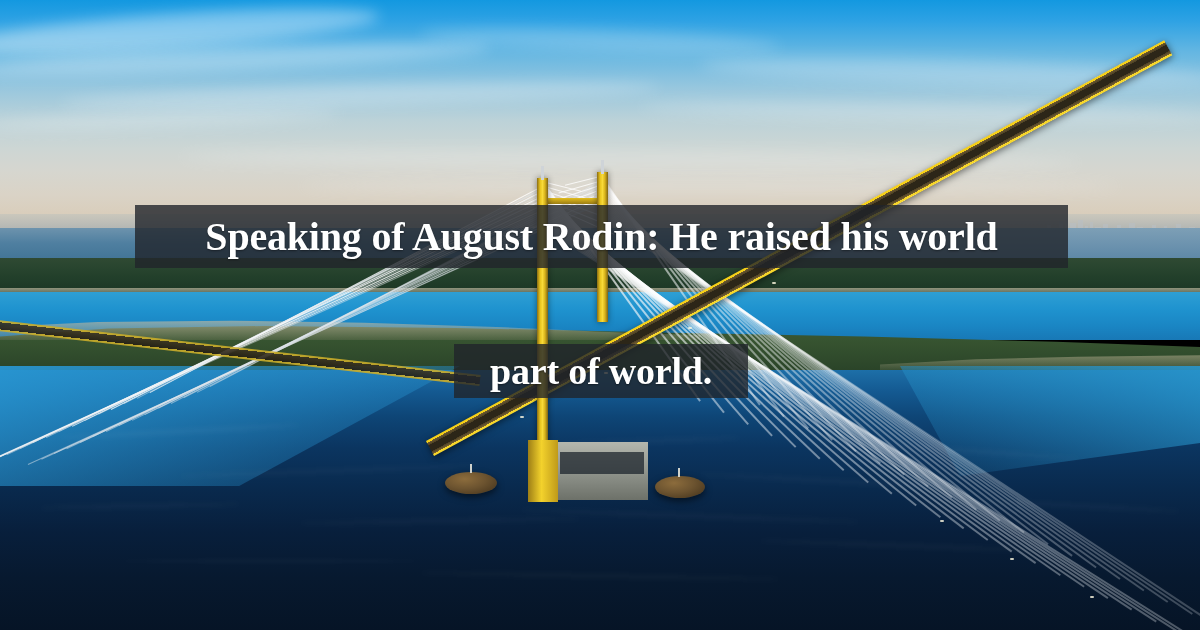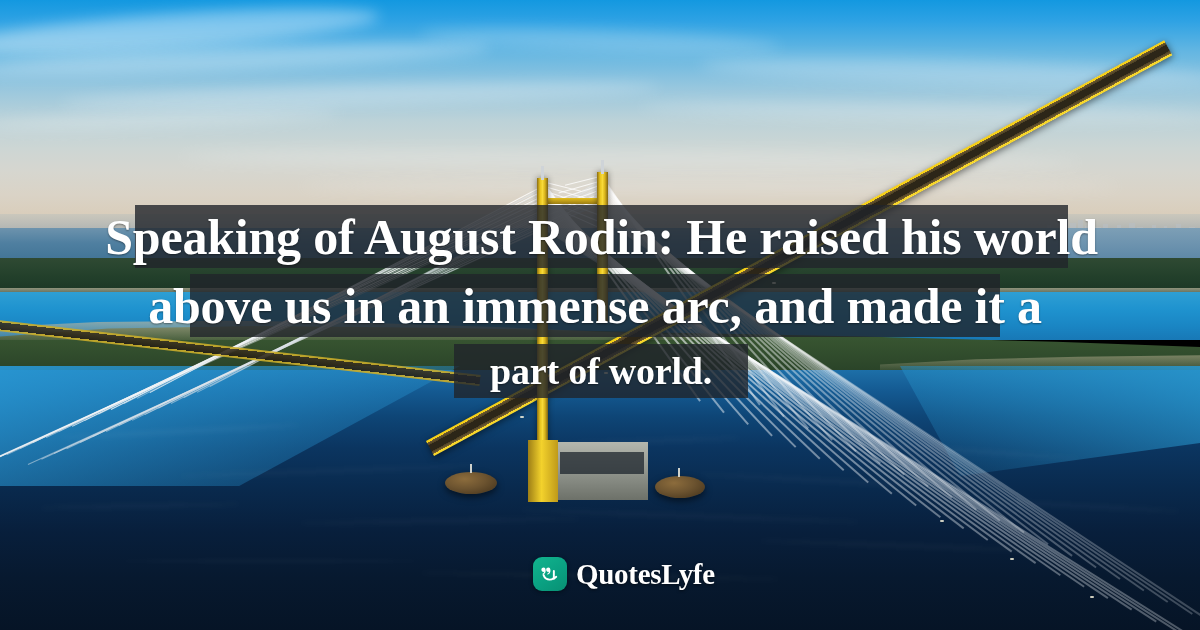--- a/index.html
+++ b/index.html
@@ -238,21 +238,21 @@
   
   .veh { position:absolute; width:4px; height:2px; background:rgba(255,250,225,.8); border-radius:1px; }
 
   
   .quote-line {
     position:absolute;
     background:rgba(32,36,42,.80);
     color:#ffffff;
     font-family:"Liberation Serif", serif;
     font-weight:700;
-    font-size:50px;
+    font-size:40px;
     line-height:1;
     letter-spacing:-.2px;
     white-space:nowrap;
     display:flex;
     align-items:center;
     text-shadow:0 1px 2px rgba(0,0,0,.4);
   }
   #ql1 { left:135px; top:205px; width:933px; height:63px; justify-content:center; }
   #ql2 { left:190px; top:274px; width:810px; height:63px; justify-content:center; }
   #ql3 { left:454px; top:344px; width:294px; height:54px; justify-content:center; font-size:38px; }
@@ -487,33 +487,19 @@
           <div class="veh" style="left:940px; top:520px;"></div>
           <div class="veh" style="left:1010px; top:558px;"></div>
           <div class="veh" style="left:1090px; top:596px;"></div>
         </div>
     </div>
   </div>
 
   <div class="quote-line" id="ql1">
     <span>Speaking of August Rodin: He raised his world</span>
   </div>
-  <div class="quote-line" id="ql2">
-    <span>above us in an immense arc, and made it a</span>
-  </div>
   <div class="quote-line" id="ql3">
     <span>part of world.</span>
   </div>
 
 
-  <div class="logo">
-    <span class="logo-mark">
-      <svg width="22" height="22" viewBox="0 0 24 24" aria-hidden="true">
-        <path d="M5.2 5.0c-1.5 0-2.6 1.0-2.6 2.4 0 1.3 1.0 2.3 2.3 2.3.3 0 .6-.05.8-.15-.25 1.0-1.0 1.8-2.0 2.2l.5 1.0c1.9-.7 3.1-2.3 3.1-4.3 0-2.1-.9-3.45-2.1-3.45z" fill="#ffffff"></path>
-        <path d="M10.4 5.0c-1.5 0-2.6 1.0-2.6 2.4 0 1.3 1.0 2.3 2.3 2.3.3 0 .6-.05.8-.15-.25 1.0-1.0 1.8-2.0 2.2l.5 1.0c1.9-.7 3.1-2.3 3.1-4.3 0-2.1-.9-3.45-2.1-3.45z" fill="#ffffff"></path>
-        <path d="M5.0 13.2c1.1 3.0 3.6 4.9 6.6 4.9 1.6 0 3.1-.55 4.3-1.5" fill="none" stroke="#ffffff" stroke-width="2.1" stroke-linecap="round"></path>
-        <path d="M16.2 8.6v8.6l2.6-2.1" fill="none" stroke="#ffffff" stroke-width="2.1" stroke-linecap="round" stroke-linejoin="round"></path>
-      </svg>
-    </span>
-    <span class="logo-text">QuotesLyfe</span>
-  </div>
 
 </div>
 
 </body></html>

